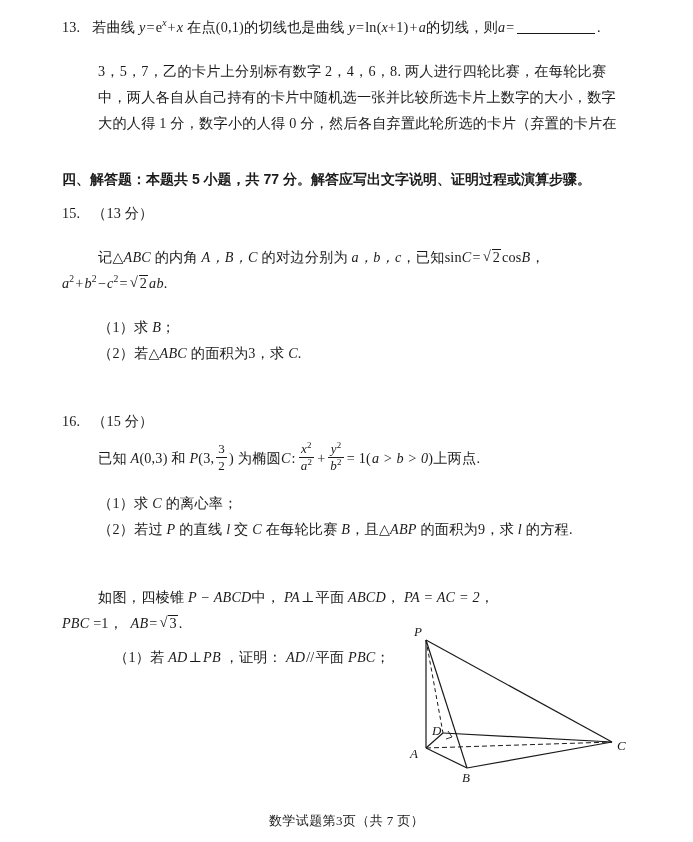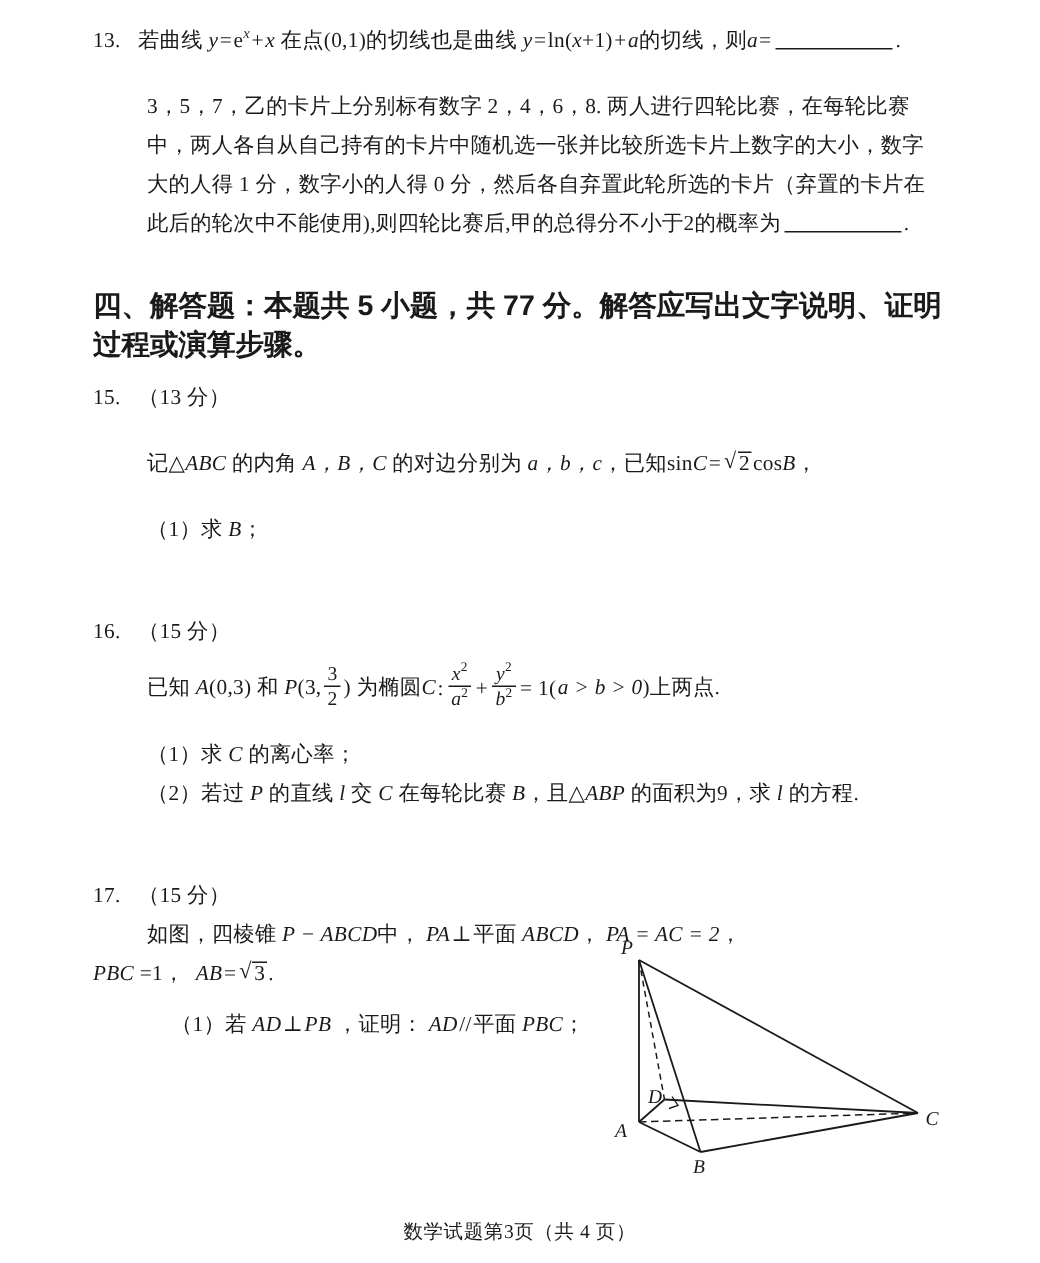--- a/index.html
+++ b/index.html
@@ -113,21 +113,21 @@
     height: 1em;
     vertical-align: -2px;
     margin: 0 2px;
   }
   .tri::before { content: "\25B3"; }
 
   
   .section-head {
     font-family: "Liberation Sans", sans-serif;
     font-weight: bold;
-    font-size: 19px;
+    font-size: 14px;
     line-height: 26px;
   }
 
   
   .figure {
     position: absolute;
     left: 404px;
     top: 618px;
     width: 232px;
     height: 176px;
@@ -164,23 +164,20 @@
       <span>在点</span><span class="mn">(0,1)</span><span>的切线也是曲线</span>
       <span class="mi">y</span><span class="mop">=</span><span class="mn">ln(</span><span class="mi">x</span><span class="mn">+1)</span><span class="mop">+</span><span class="mi">a</span><span>的切线，则</span><span class="mi">a=</span><span class="blank"></span><span>.</span>
     </div>
 
     <div class="blockgap-md"></div>
 
     <div>
       <div class="qline hang">3，5，7，乙的卡片上分别标有数字 2，4，6，8. 两人进行四轮比赛，在每轮比赛</div>
       <div class="qline hang">中，两人各自从自己持有的卡片中随机选一张并比较所选卡片上数字的大小，数字</div>
       <div class="qline hang">大的人得 1 分，数字小的人得 0 分，然后各自弃置此轮所选的卡片（弃置的卡片在</div>
-      <div class="qline hang">
-        <span>此后的轮次中不能使用),则四轮比赛后,甲的总得分不小于2的概率为</span><span class="blank"></span><span>.</span>
-      </div>
     </div>
 
     <div class="blockgap-lg"></div>
 
     <div class="section-head">四、解答题：本题共 5 小题，共 77 分。解答应写出文字说明、证明过程或演算步骤。</div>
 
     <div class="blockgap-sm"></div>
 
     <div class="qline">
       <span class="qnum">15.</span><span>（13 分）</span>
@@ -189,26 +186,34 @@
     <div class="blockgap-md"></div>
 
     <div class="qline hang">
       <span>记</span><span class="tri"></span><span class="mi">ABC</span>
       <span>的内角</span>
       <span class="mi">A，B，C</span>
       <span>的对边分别为</span>
       <span class="mi">a，b，c</span><span>，已知</span><span class="mn">sin</span><span class="mi">C</span><span class="mop">=</span><span class="sqrt"><span class="rad mn">2</span></span><span class="mn">cos</span><span class="mi">B</span><span>，</span>
     </div>
 
+    <div class="qline">
+      <span class="mi">a</span><sup class="exn">2</sup><span class="mop">+</span><span class="mi">b</span><sup class="exn">2</sup><span class="mop">−</span><span class="mi">c</span><sup class="exn">2</sup><span class="mop">=</span><span class="sqrt"><span class="rad mn">2</span></span><span class="mi">ab</span><span>.</span>
+    </div>
 
     <div class="blockgap-md"></div>
 
     <div class="qline hang">
       <span>（1）</span><span>求</span>
       <span class="mi">B</span><span>；</span>
+    </div>
+    <div class="qline hang">
+      <span>（2）</span><span>若</span><span class="tri"></span><span class="mi">ABC</span>
+      <span>的面积为</span><span class="mn">3</span><span>，求</span>
+      <span class="mi">C</span><span>.</span>
     </div>
 
     <div class="blockgap-xl"></div>
 
     <div class="qline">
       <span class="qnum">16.</span><span>（15 分）</span>
     </div>
 
     <div class="blockgap-sm"></div>
 
@@ -236,23 +241,20 @@
       <span class="mi">C</span>
       <span>在每轮比赛</span>
       <span class="mi">B</span><span>，且</span><span class="tri"></span><span class="mi">ABP</span>
       <span>的面积为</span><span class="mn">9</span><span>，求</span>
       <span class="mi">l</span>
       <span>的方程</span><span>.</span>
     </div>
 
     <div class="blockgap-xl"></div>
 
-    <div class="qline">
-      <span class="qnum">17.</span><span>（15 分）</span>
-    </div>
 
     <div class="qline hang">
       <span>如图，四棱锥</span>
       <span class="mi">P − ABCD</span><span>中，</span>
       <span class="mi">PA</span><span class="mop">⊥</span><span>平面</span>
       <span class="mi">ABCD</span><span>，</span>
       <span class="mi">PA = AC = 2</span><span>，</span>
     </div>
 
     <div class="qline">
@@ -290,15 +292,15 @@
 
       <path d="M 44 113 L 48 119 L 42 121" fill="none" stroke="#1a1a1a" stroke-width="0.9"></path>
     </svg>
     <span class="figlabel" style="left:10px; top:6px;">P</span>
     <span class="figlabel" style="left:6px; top:128px;">A</span>
     <span class="figlabel" style="left:58px; top:152px;">B</span>
     <span class="figlabel" style="left:213px; top:120px;">C</span>
     <span class="figlabel" style="left:28px; top:105px;">D</span>
   </div>
 
-  <div class="footer">数学试题第3页（共 4 页）</div>
+  <div class="footer">数学试题第3页（共 7 页）</div>
 
 </div>
 
 </body></html>

